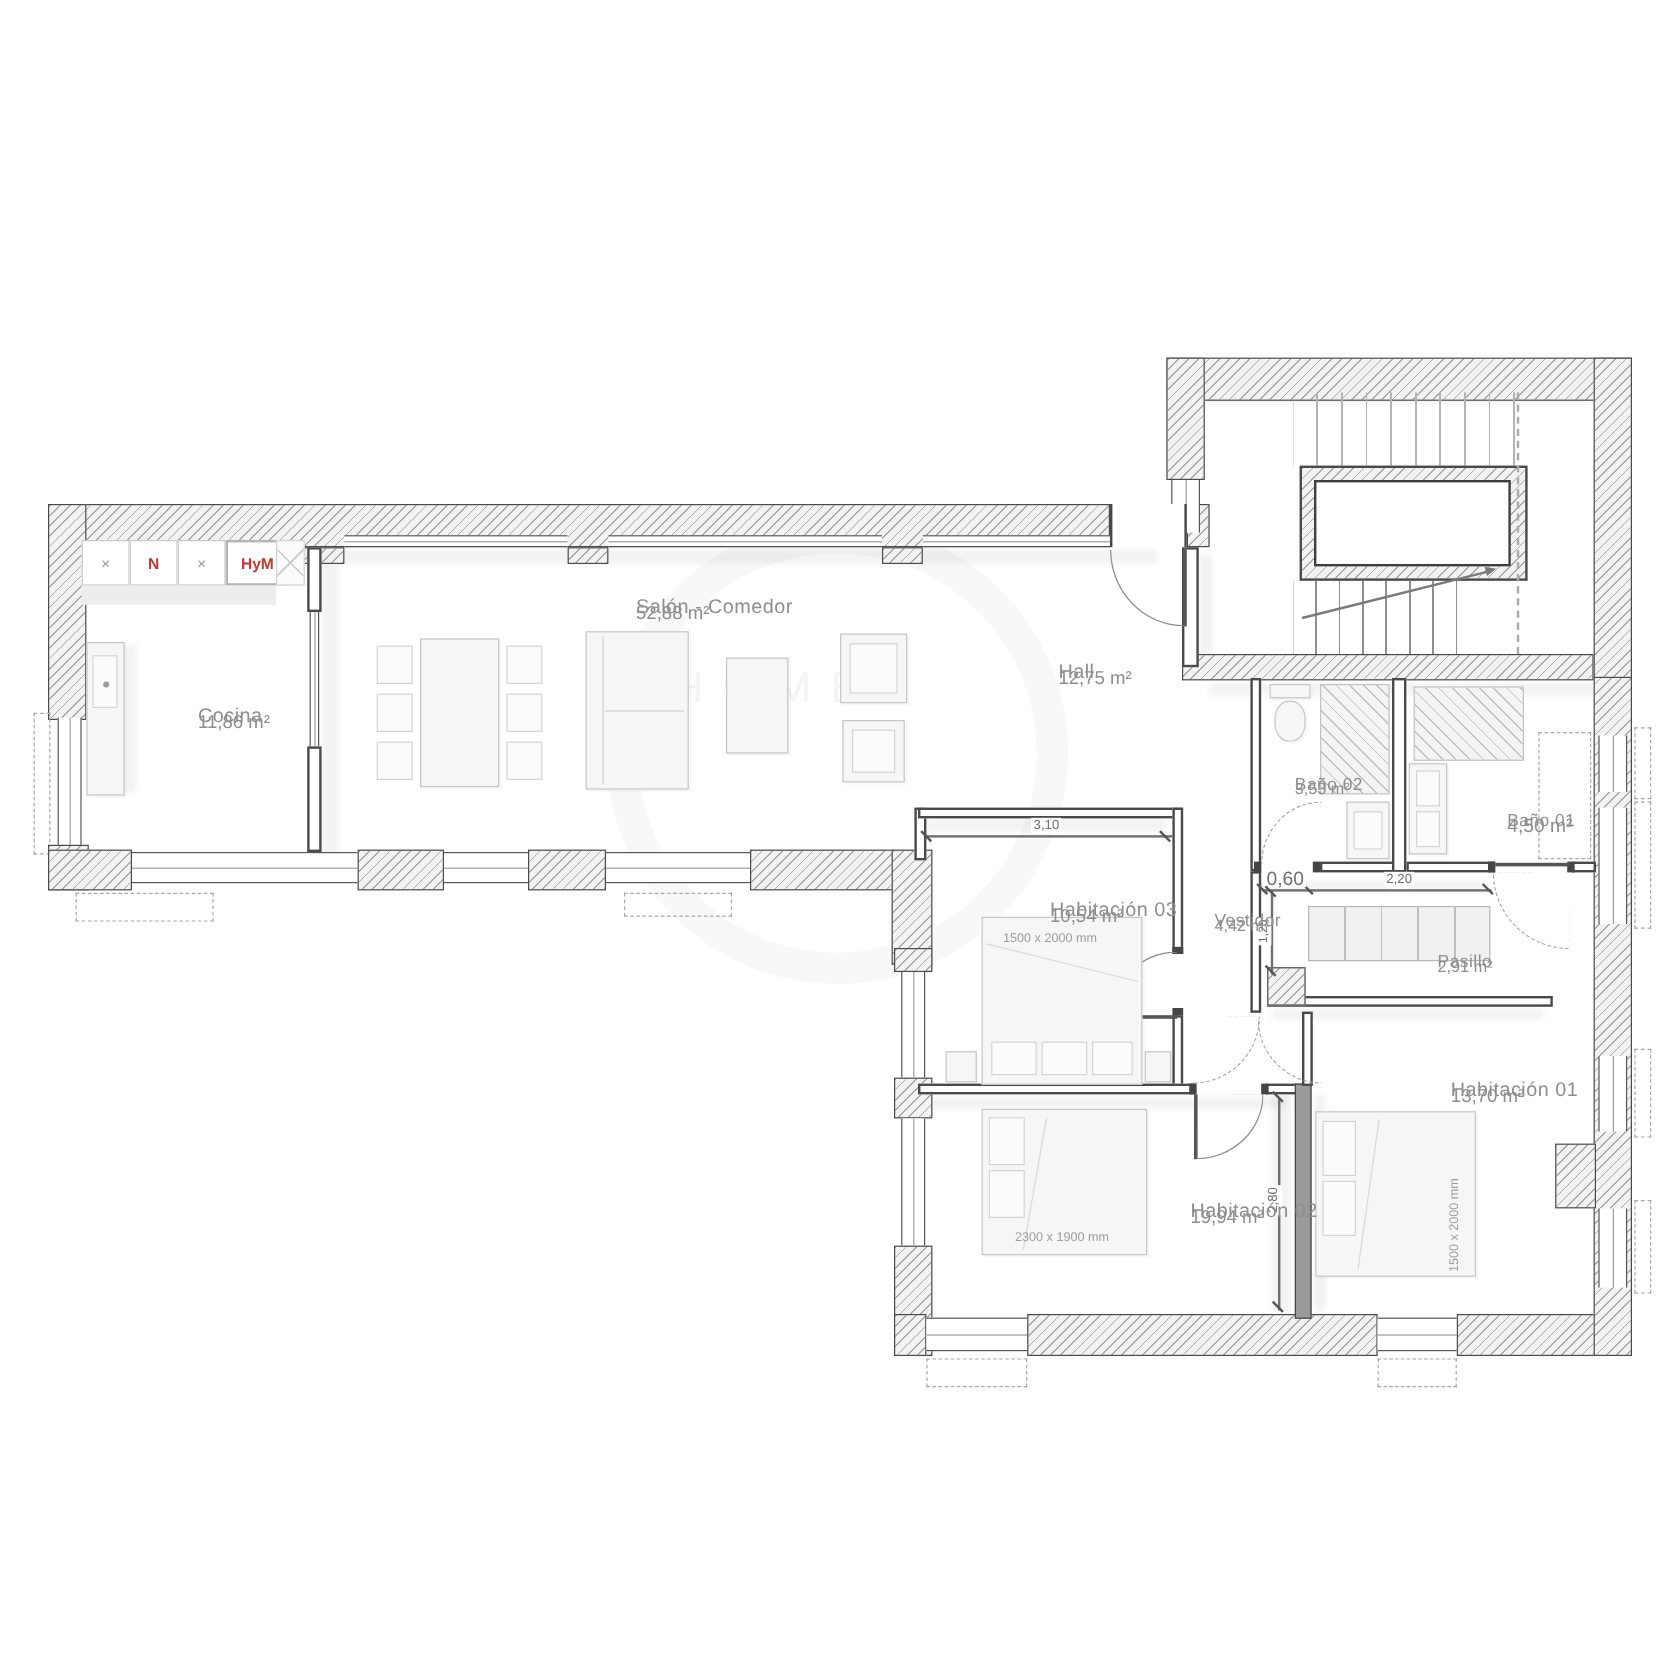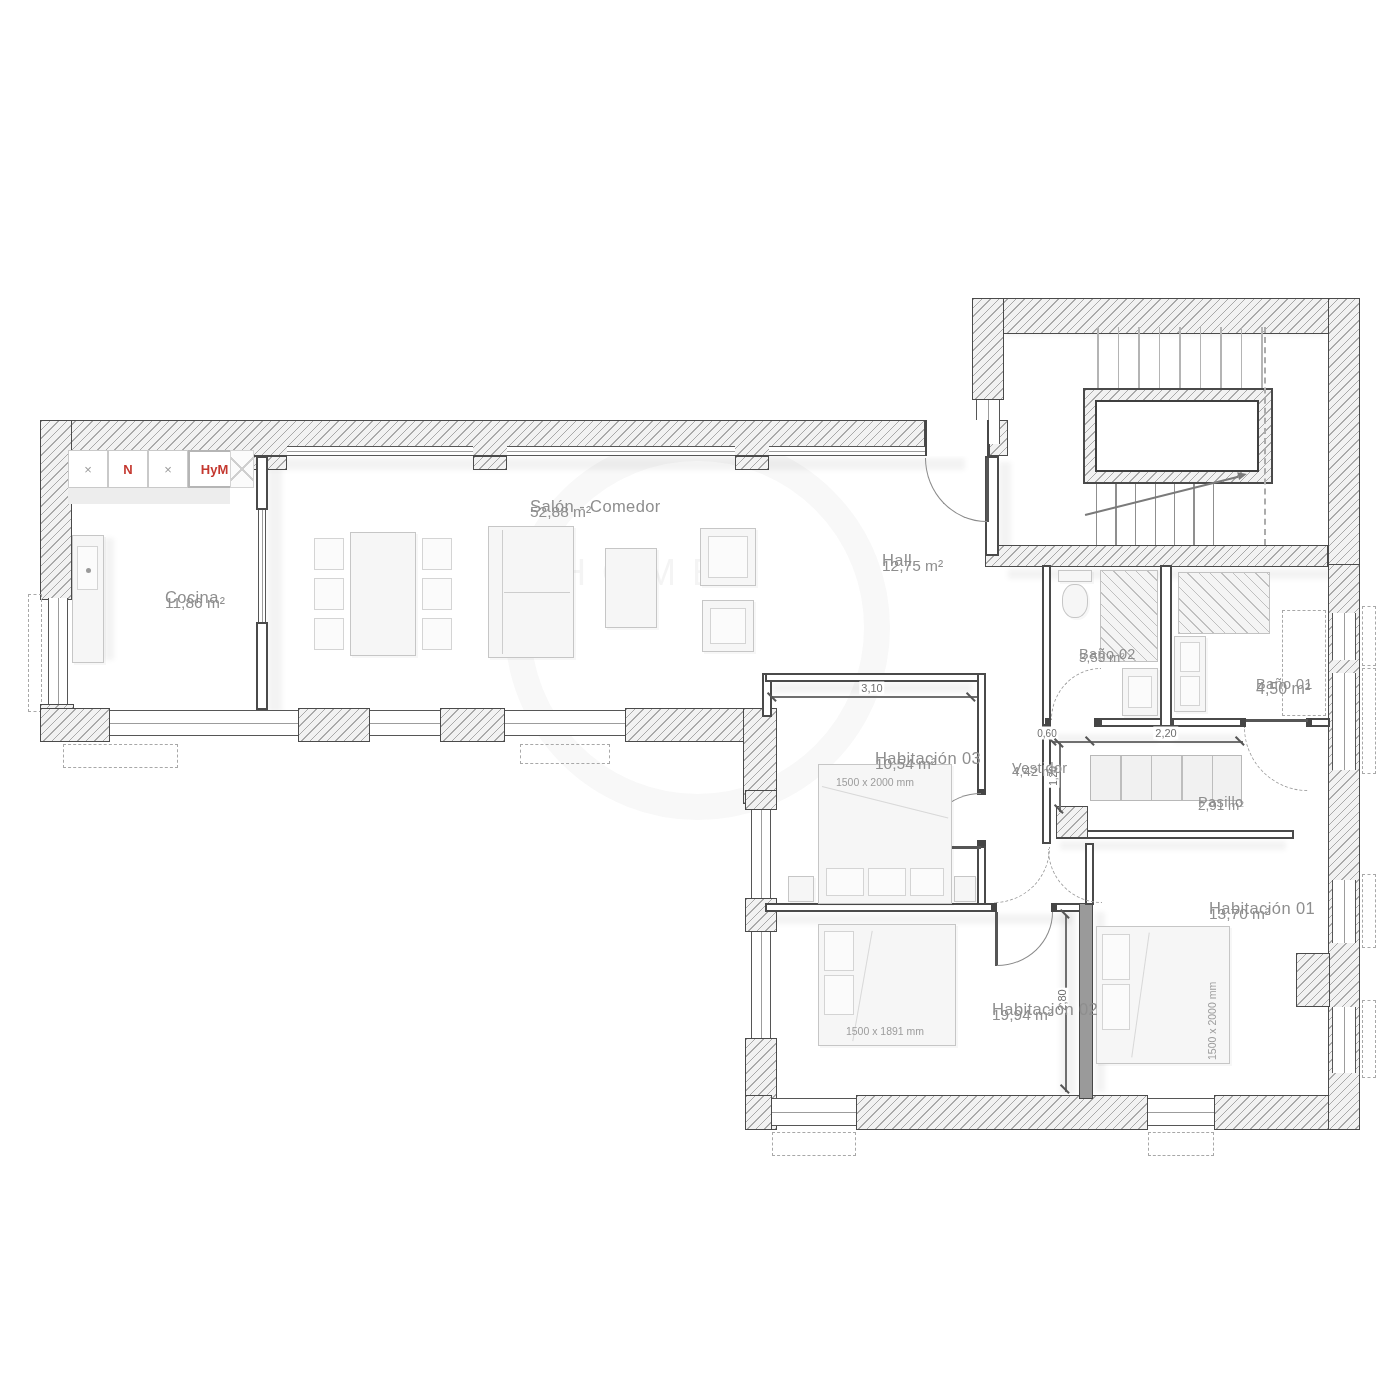--- a/index.html
+++ b/index.html
@@ -254,21 +254,21 @@
 
   <div class="dline" style="left:772px;top:696px;width:205px;height:1.5px;"></div>
   <div class="tick" style="left:766px;top:696px;"></div>
   <div class="tick" style="left:965px;top:696px;"></div>
   <div class="dim" style="left:872px;top:688px;">3,10</div>
 
   <div class="dline" style="left:1052px;top:741px;width:191px;height:1.5px;"></div>
   <div class="tick" style="left:1046px;top:740px;"></div>
   <div class="tick" style="left:1084px;top:740px;"></div>
   <div class="tick" style="left:1234px;top:740px;"></div>
-  <div class="dim" style="left:1047px;top:733px;font-size:10px;text-align:center;">0,60</div>
+  <div class="dim" style="left:1071px;top:733px;font-size:16px;text-align:center;">0,60</div>
   <div class="dim" style="left:1166px;top:733px;">2,20</div>
 
   <div class="dline" style="left:1059px;top:742px;width:1.5px;height:70px;"></div>
   <div class="tick" style="left:1053px;top:742px;"></div>
   <div class="tick" style="left:1053px;top:808px;"></div>
   <div class="dim dimv" style="left:1053px;top:776px;font-size:10px;">1,20</div>
 
   <div class="dline" style="left:1065px;top:915px;width:1.5px;height:177px;"></div>
   <div class="tick" style="left:1059px;top:913px;"></div>
   <div class="tick" style="left:1059px;top:1088px;"></div>
@@ -309,15 +309,15 @@
   <div class="bsz" style="left:875px;top:782px;">1500 x 2000 mm</div>
   <div class="rlbl" style="left:1209px;top:899px;">
     <div class="rname">Habitación 01</div>
     <div class="rarea">13,70 m²</div>
   </div>
   <div class="bszv" style="left:1206px;top:940px;height:120px;">1500 x 2000 mm</div>
   <div class="rlbl" style="left:992px;top:1000px;">
     <div class="rname">Habitación 02</div>
     <div class="rarea">19,94 m²</div>
   </div>
-  <div class="bsz" style="left:885px;top:1031px;">1500 x 1891 mm</div>
+  <div class="bsz" style="left:885px;top:1031px;">2300 x 1900 mm</div>
 
 </div>
 
 </body></html>

